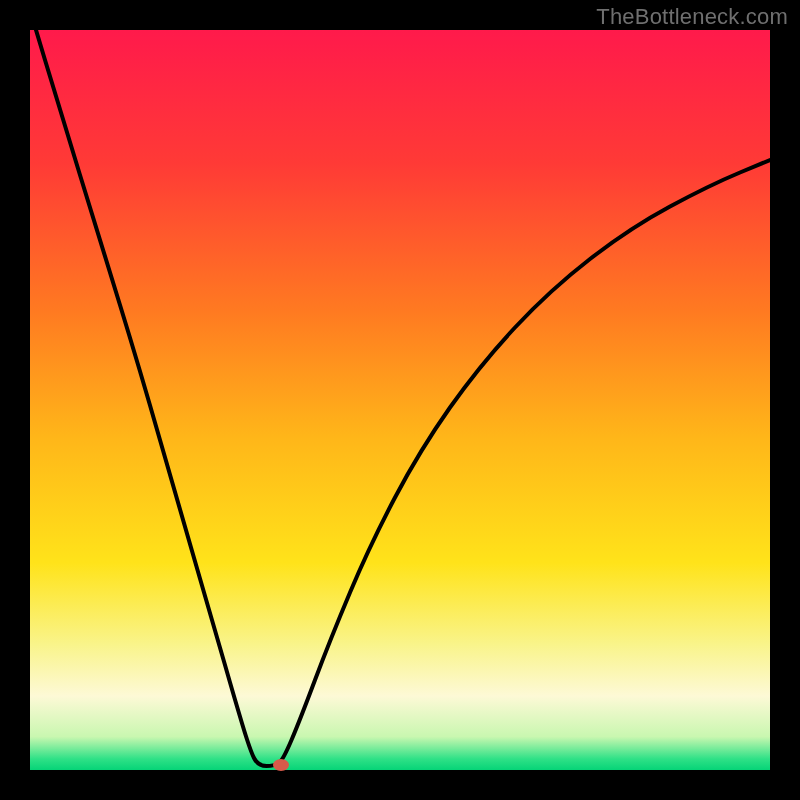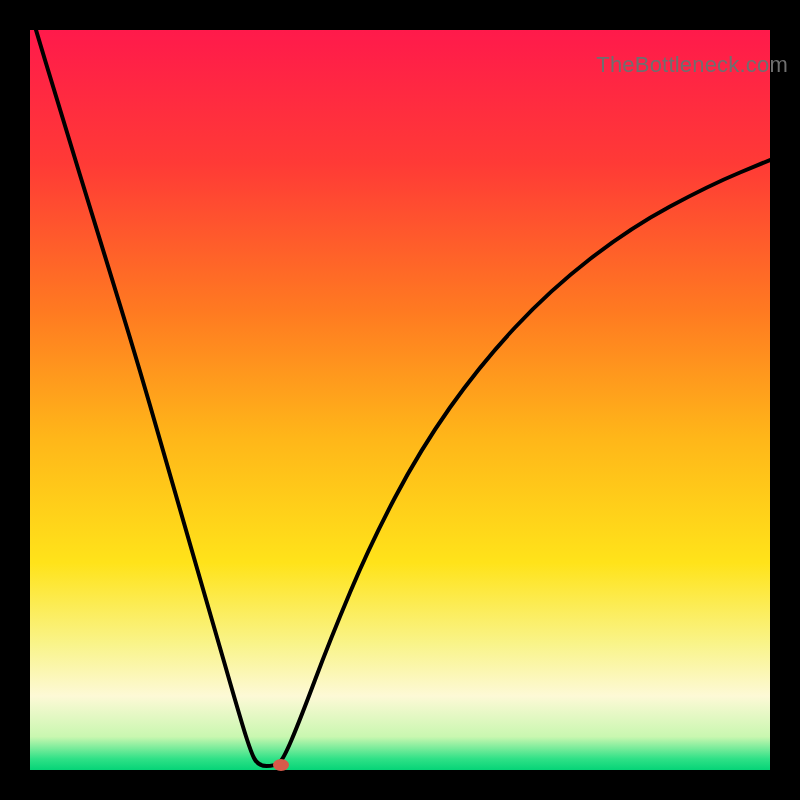--- a/index.html
+++ b/index.html
@@ -17,21 +17,20 @@
     height: 800px;
   }
   .attribution {
     position: absolute;
     top: 4px;
     right: 12px;
     color: #6f6f6f;
     font-size: 22px;
     letter-spacing: 0.2px;
     z-index: 30;
-    margin-top: 48px;
   }
   svg.plot {
     position: absolute;
     left: 0;
     top: 0;
     width: 800px;
     height: 800px;
     display: block;
   }
 </style>

